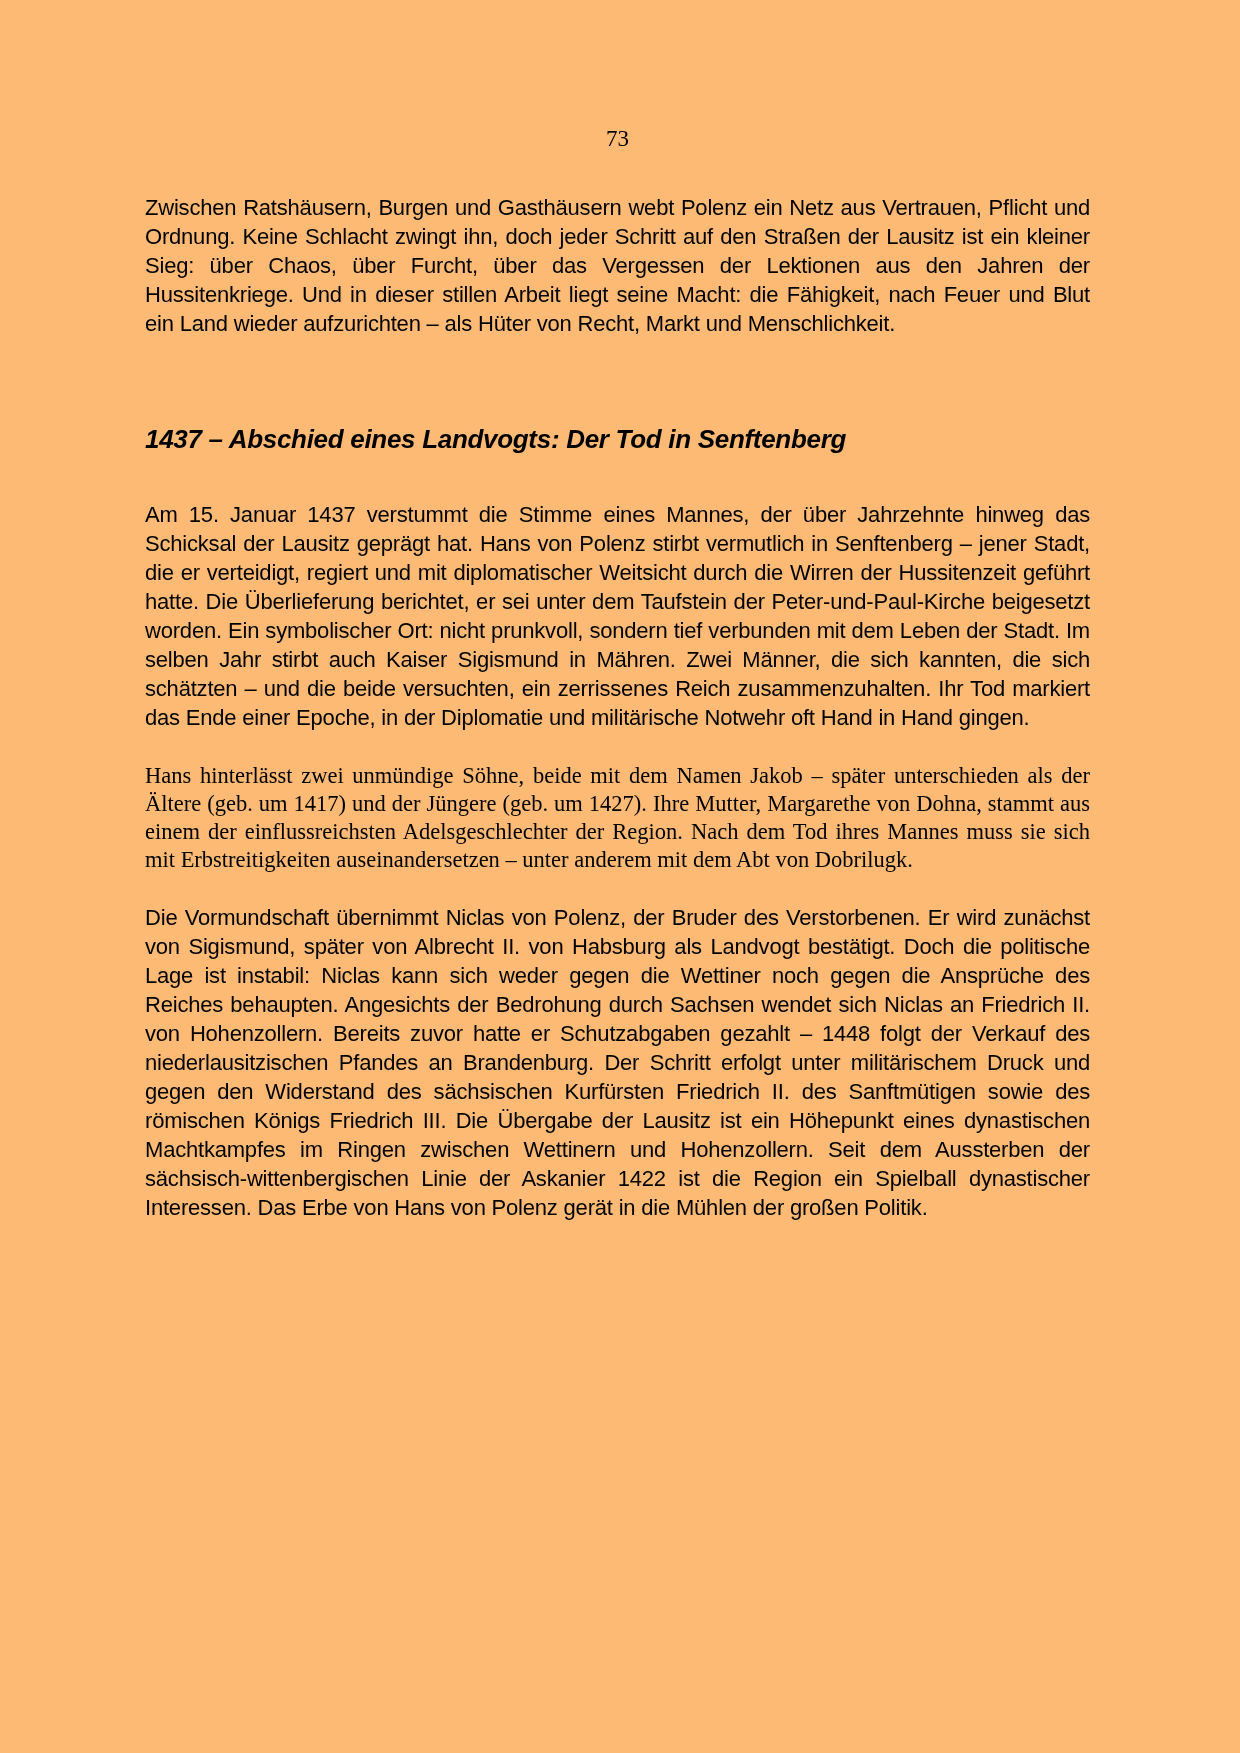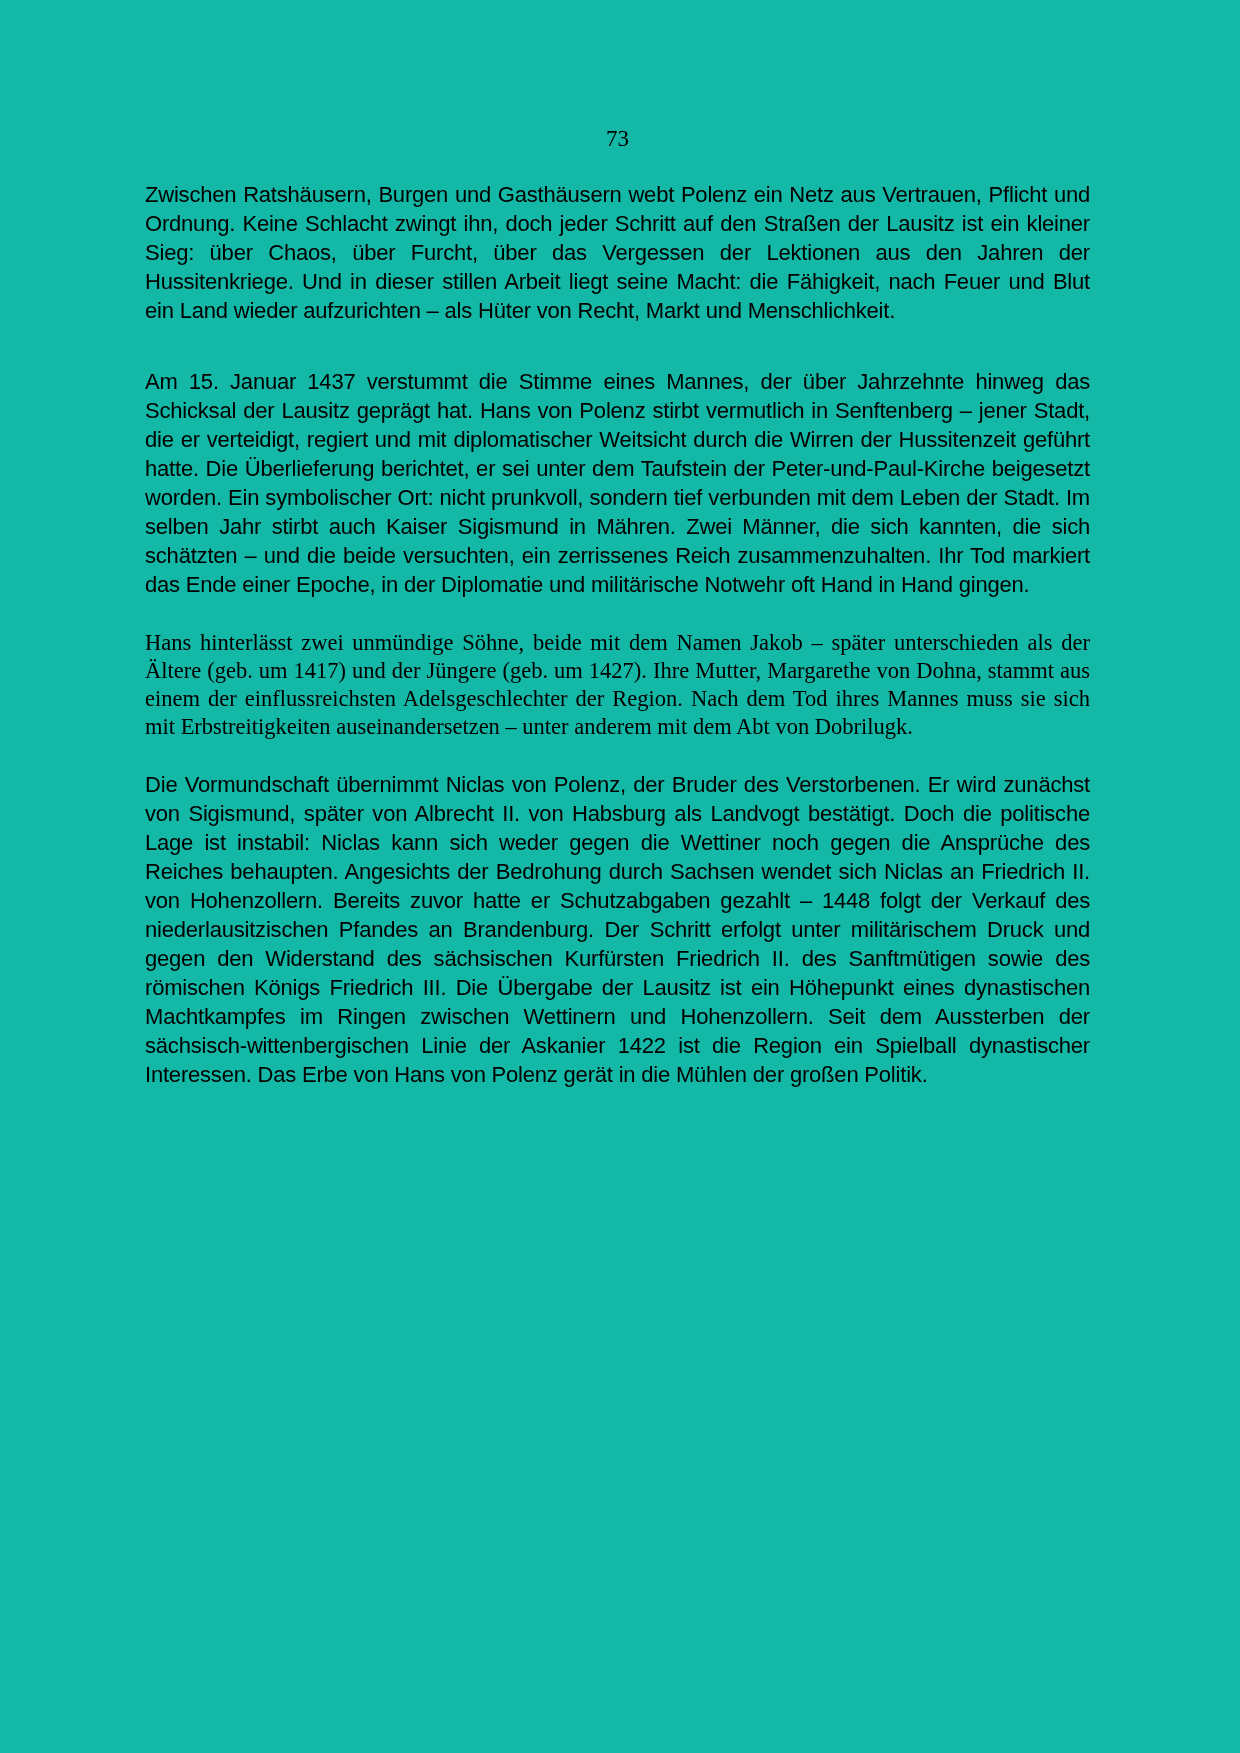--- a/index.html
+++ b/index.html
@@ -5,21 +5,21 @@
   html, body {
     margin: 0;
     padding: 0;
     background: #ffffff;
   }
   .page {
     position: relative;
     width: 1240px;
     height: 1753px;
     margin: 0 auto;
-    background: #14b8a6;
+    background: #fdba74;
     color: #000000;
     box-sizing: border-box;
     padding: 0 150px 0 145px;
     overflow: hidden;
     font-family: "Liberation Sans", sans-serif;
   }
   .page-number {
     margin: 124px 0 0 0;
     text-align: center;
     font-family: "Liberation Serif", serif;
@@ -46,38 +46,39 @@
     margin: 0;
     font-family: "Liberation Sans", sans-serif;
     font-weight: bold;
     font-style: italic;
     font-size: 26px;
     line-height: 38px;
     letter-spacing: -0.3px;
     text-align: left;
   }
   .mt-intro1   { margin-top: 37px; }
-  .mt-intro2   { margin-top: 27px; }
+  .mt-intro2   { margin-top: 40px; }
   .mt-head1    { margin-top: 82px; }
   .mt-body1    { margin-top: 42px; }
   .mt-head2    { margin-top: 76px; }
   .mt-body2    { margin-top: 30px; }
   .mt-head3    { margin-top: 87px; }
   .mt-body3    { margin-top: 29px; }
 </style>
 </head>
 <body>
 
 <div class="page">
 
   <div class="page-number">73</div>
 
 
   <p class="body-sans mt-intro2">Zwischen Ratshäusern, Burgen und Gasthäusern webt Polenz ein Netz aus Vertrauen, Pflicht und Ordnung. Keine Schlacht zwingt ihn, doch jeder Schritt auf den Straßen der Lausitz ist ein kleiner Sieg: über Chaos, über Furcht, über das Vergessen der Lektionen aus den Jahren der Hussitenkriege. Und in dieser stillen Arbeit liegt seine Macht: die Fähigkeit, nach Feuer und Blut ein Land wieder aufzurichten – als Hüter von Recht, Markt und Menschlichkeit.</p>
 
+  <h2 class="heading mt-head1">1437 – Abschied eines Landvogts: Der Tod in Senftenberg</h2>
 
   <p class="body-sans mt-body1">Am 15. Januar 1437 verstummt die Stimme eines Mannes, der über Jahrzehnte hinweg das Schicksal der Lausitz geprägt hat. Hans von Polenz stirbt vermutlich in Senftenberg – jener Stadt, die er verteidigt, regiert und mit diplomatischer Weitsicht durch die Wirren der Hussitenzeit geführt hatte. Die Überlieferung berichtet, er sei unter dem Taufstein der Peter-und-Paul-Kirche beigesetzt worden. Ein symbolischer Ort: nicht prunkvoll, sondern tief verbunden mit dem Leben der Stadt. Im selben Jahr stirbt auch Kaiser Sigismund in Mähren. Zwei Männer, die sich kannten, die sich schätzten – und die beide versuchten, ein zerrissenes Reich zusammenzuhalten. Ihr Tod markiert das Ende einer Epoche, in der Diplomatie und militärische Notwehr oft Hand in Hand gingen.</p>
 
 
   <p class="body-serif mt-body2">Hans hinterlässt zwei unmündige Söhne, beide mit dem Namen Jakob – später unterschieden als der Ältere (geb. um 1417) und der Jüngere (geb. um 1427). Ihre Mutter, Margarethe von Dohna, stammt aus einem der einflussreichsten Adelsgeschlechter der Region. Nach dem Tod ihres Mannes muss sie sich mit Erbstreitigkeiten auseinandersetzen – unter anderem mit dem Abt von Dobrilugk.</p>
 
 
   <p class="body-sans mt-body3">Die Vormundschaft übernimmt Niclas von Polenz, der Bruder des Verstorbenen. Er wird zunächst von Sigismund, später von Albrecht II. von Habsburg als Landvogt bestätigt. Doch die politische Lage ist instabil: Niclas kann sich weder gegen die Wettiner noch gegen die Ansprüche des Reiches behaupten. Angesichts der Bedrohung durch Sachsen wendet sich Niclas an Friedrich II. von Hohenzollern. Bereits zuvor hatte er Schutzabgaben gezahlt – 1448 folgt der Verkauf des niederlausitzischen Pfandes an Brandenburg. Der Schritt erfolgt unter militärischem Druck und gegen den Widerstand des sächsischen Kurfürsten Friedrich II. des Sanftmütigen sowie des römischen Königs Friedrich III. Die Übergabe der Lausitz ist ein Höhepunkt eines dynastischen Machtkampfes im Ringen zwischen Wettinern und Hohenzollern. Seit dem Aussterben der sächsisch-wittenbergischen Linie der Askanier 1422 ist die Region ein Spielball dynastischer Interessen. Das Erbe von Hans von Polenz gerät in die Mühlen der großen Politik.</p>
 
 </div>

